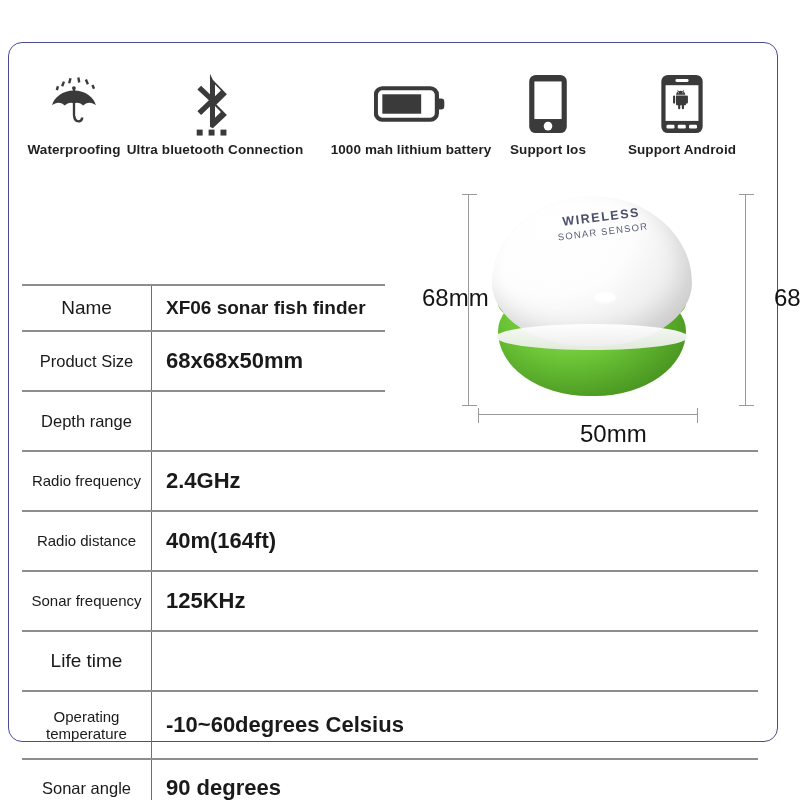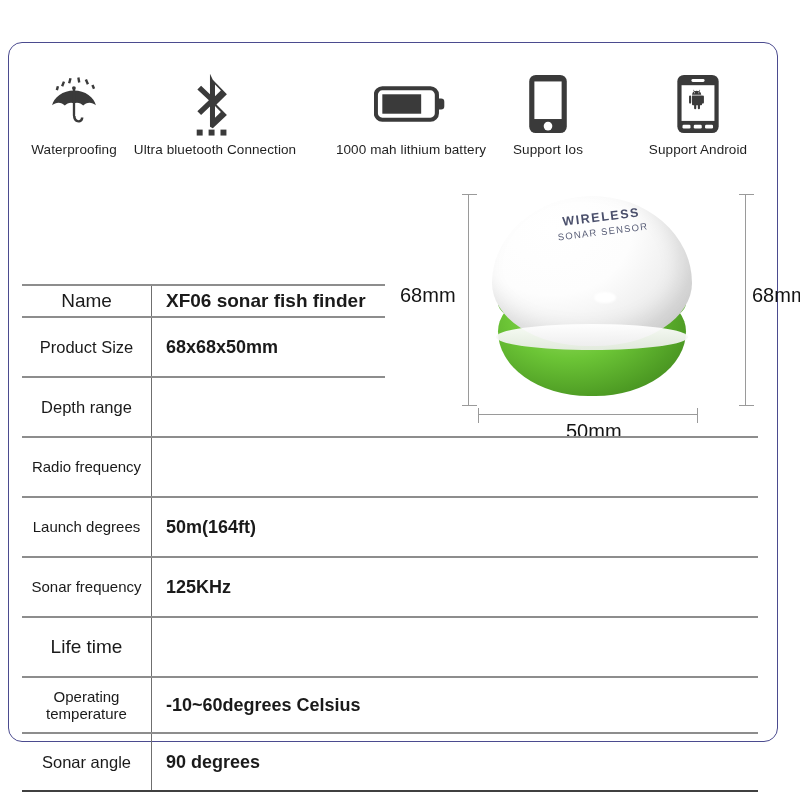--- a/index.html
+++ b/index.html
@@ -37,41 +37,42 @@
     width: 770px;
     height: 120px;
     display: flex;
     align-items: flex-start;
   }
   .feature-item {
     display: flex;
     flex-direction: column;
     align-items: center;
     justify-content: flex-start;
+    font-weight: bold;
   }
   .feature-icon {
     height: 72px;
     display: flex;
     align-items: center;
     justify-content: center;
   }
   .feature-label {
     font-size: 13.5px;
     color: #1f1f1f;
     white-space: nowrap;
     letter-spacing: 0.1px;
     margin-top: 2px;
   }
 
   
   .f-water   { position: absolute; left: 12px;  top: 6px;  width: 108px; }
   .f-bt      { position: absolute; left: 126px; top: 6px;  width: 162px; }
   .f-batt    { position: absolute; left: 323px; top: 6px;  width: 160px; }
   .f-ios     { position: absolute; left: 490px; top: 6px;  width: 100px; }
-  .f-android { position: absolute; left: 624px; top: 6px;  width: 132px; }
+  .f-android { position: absolute; left: 608px; top: 6px;  width: 132px; }
 
   
   #spec-table {
     position: absolute;
     left: 22px;
     top: 284px;
     width: 736px;
   }
   .spec-row {
     display: flex;
@@ -103,25 +104,25 @@
 
   
   .narrow { width: 363px; }
   .wide   { width: 736px; }
 
   
   .k-lg { font-size: 19px; }
   .k-md { font-size: 16.5px; }
   .k-sm { font-size: 15px; }
   .v-lg { font-size: 19px; }
-  .v-md { font-size: 18px; }
-
-  .row-h-big   { height: 32px; }
+  .v-md { font-size: 22px; }
+
+  .row-h-big   { height: 46px; }
   .row-h-mid   { height: 60px; }
-  .row-h-tall  { height: 56px; }
+  .row-h-tall  { height: 68px; }
 
   
   #product-block {
     position: absolute;
     left: 400px;
     top: 186px;
     width: 380px;
     height: 250px;
   }
 
@@ -151,31 +152,32 @@
     position: absolute;
     top: -7px;
     height: 15px;
     border-left: 1.6px solid #9a9a9a;
   }
   .dim-h::before { left: 0; }
   .dim-h::after  { right: 0; }
 
   .dim-label {
     position: absolute;
-    font-size: 20px;
+    font-size: 24px;
     color: #141414;
     white-space: nowrap;
+    margin-left: 22px;
   }
 
   #dim-left-line  { left: 68px;  top: 8px;  height: 212px; }
   #dim-left-label { left: 0px;   top: 98px; }
   #dim-right-line { left: 345px; top: 8px;  height: 212px; }
   #dim-right-label{ left: 352px; top: 98px; }
   #dim-bottom-line{ left: 78px;  top: 228px; width: 220px; }
-  #dim-bottom-label{left: 166px; top: 234px; }
+  #dim-bottom-label{left: 158px; top: 234px; }
 
   
   #device {
     position: absolute;
     left: 86px;
     top: 10px;
     width: 212px;
     height: 206px;
   }
   #device-green {
@@ -378,25 +380,26 @@
     <div class="spec-key k-md">Product Size</div>
     <div class="spec-val v-md">68x68x50mm</div>
   </div>
 
   <div class="spec-row narrow row-h-mid">
     <div class="spec-key k-md">Depth range</div>
   </div>
 
   <div class="spec-row wide row-h-mid">
     <div class="spec-key k-sm">Radio frequency</div>
+    <div class="spec-val v-md">2.4GHz</div>
   </div>
 
   <div class="spec-row wide row-h-mid">
-    <div class="spec-key k-sm">Launch degrees</div>
-    <div class="spec-val v-md">50m(164ft)</div>
+    <div class="spec-key k-sm">Radio distance</div>
+    <div class="spec-val v-md">40m(164ft)</div>
   </div>
 
   <div class="spec-row wide row-h-mid">
     <div class="spec-key k-sm">Sonar frequency</div>
     <div class="spec-val v-md">125KHz</div>
   </div>
 
   <div class="spec-row wide row-h-mid">
     <div class="spec-key k-lg">Life time</div>
   </div>

